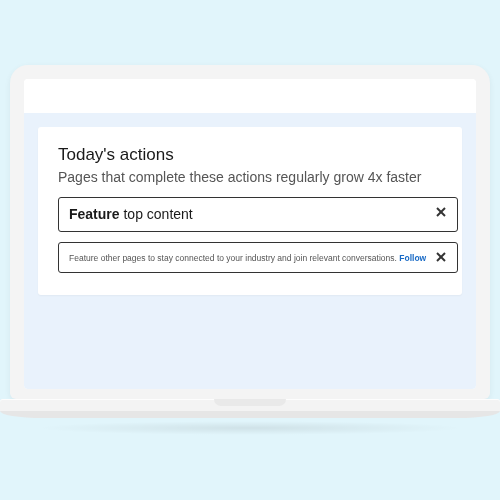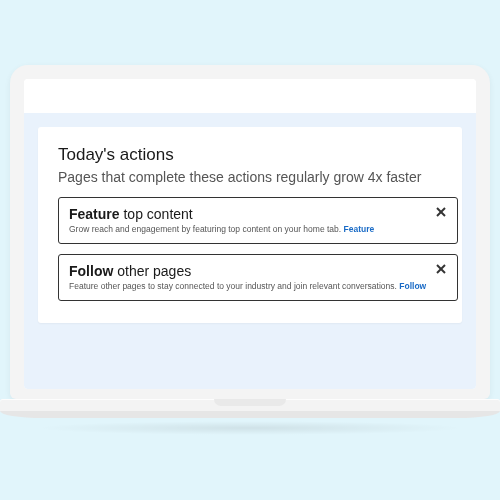--- a/index.html
+++ b/index.html
@@ -147,36 +147,30 @@
               <span>
                 <svg viewBox="0 0 10 10">
                     <line x1="1" y1="1" x2="9" y2="9"></line>
                     <line x1="9" y1="1" x2="1" y2="9"></line>
                   </svg>
               </span>
             </div>
             <div class="action-title">
               <span class="bold">Feature </span><span>top content</span>
             </div>
-            <div class="action-desc">
-              <span>Grow reach and engagement by featuring top content on your home tab. </span><span class="action-link">Feature</span>
-            </div>
           </div>
 
           <div class="action-item">
             <div class="close-btn">
               <span>
                 <svg viewBox="0 0 10 10">
                     <line x1="1" y1="1" x2="9" y2="9"></line>
                     <line x1="9" y1="1" x2="1" y2="9"></line>
                   </svg>
               </span>
-            </div>
-            <div class="action-title">
-              <span class="bold">Follow </span><span>other pages</span>
             </div>
             <div class="action-desc">
               <span>Feature other pages to stay connected to your industry and join relevant conversations. </span><span class="action-link">Follow</span>
             </div>
           </div>
 
         </div>
       </div>
     </div>
   </div>

